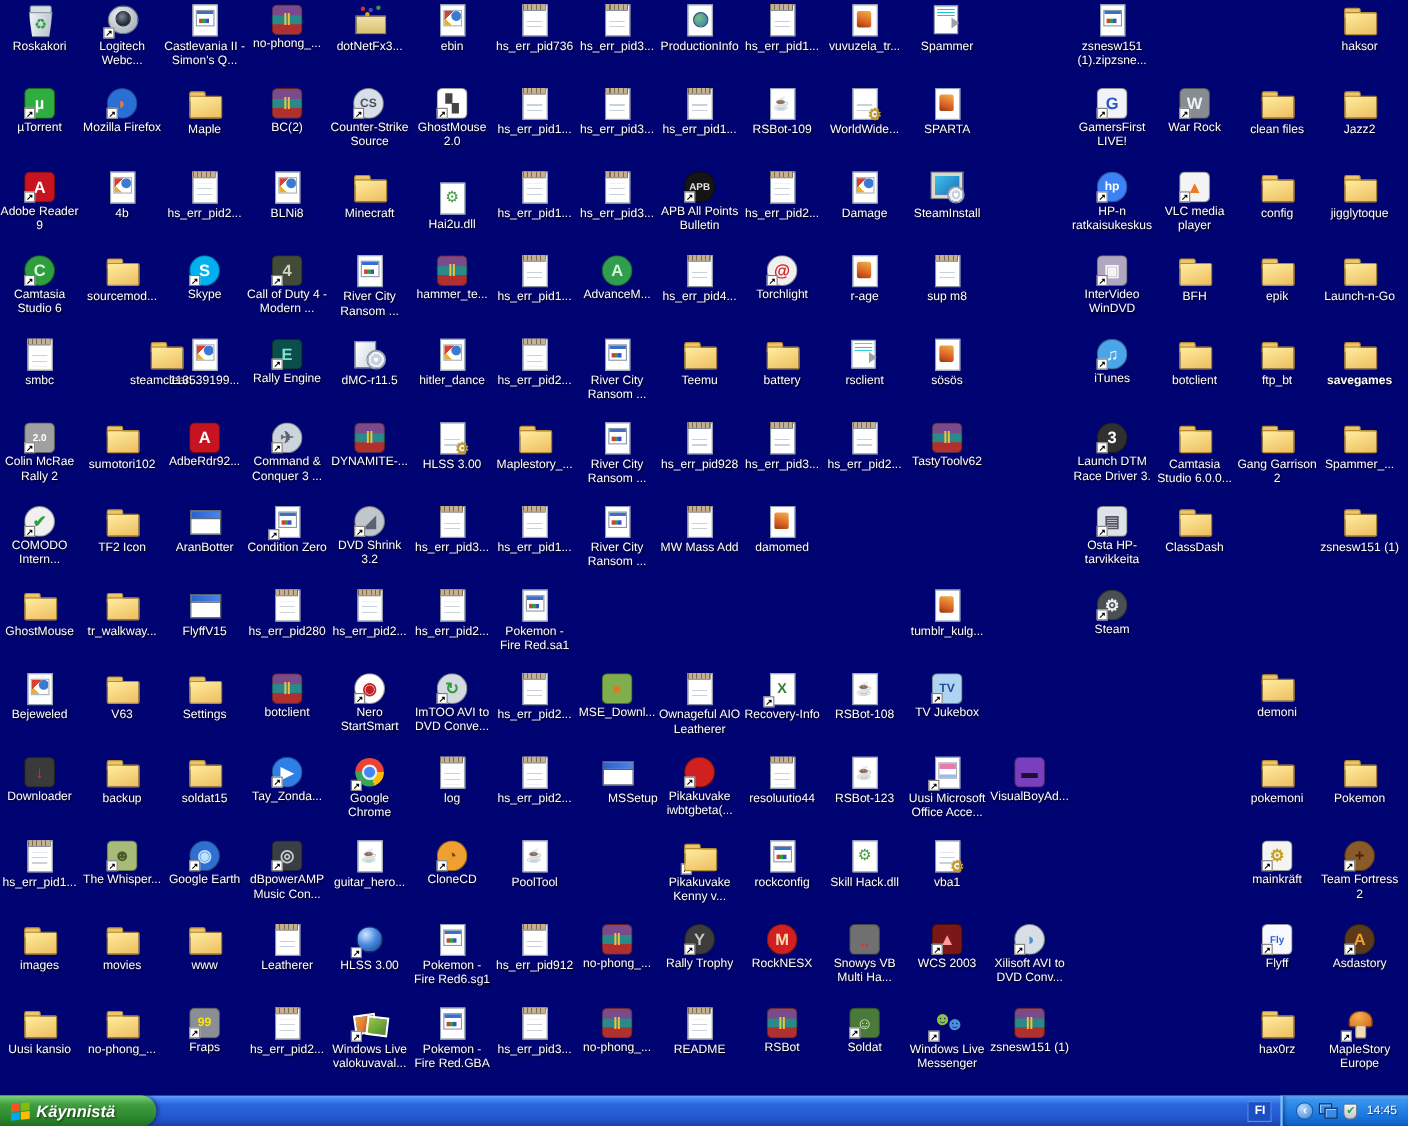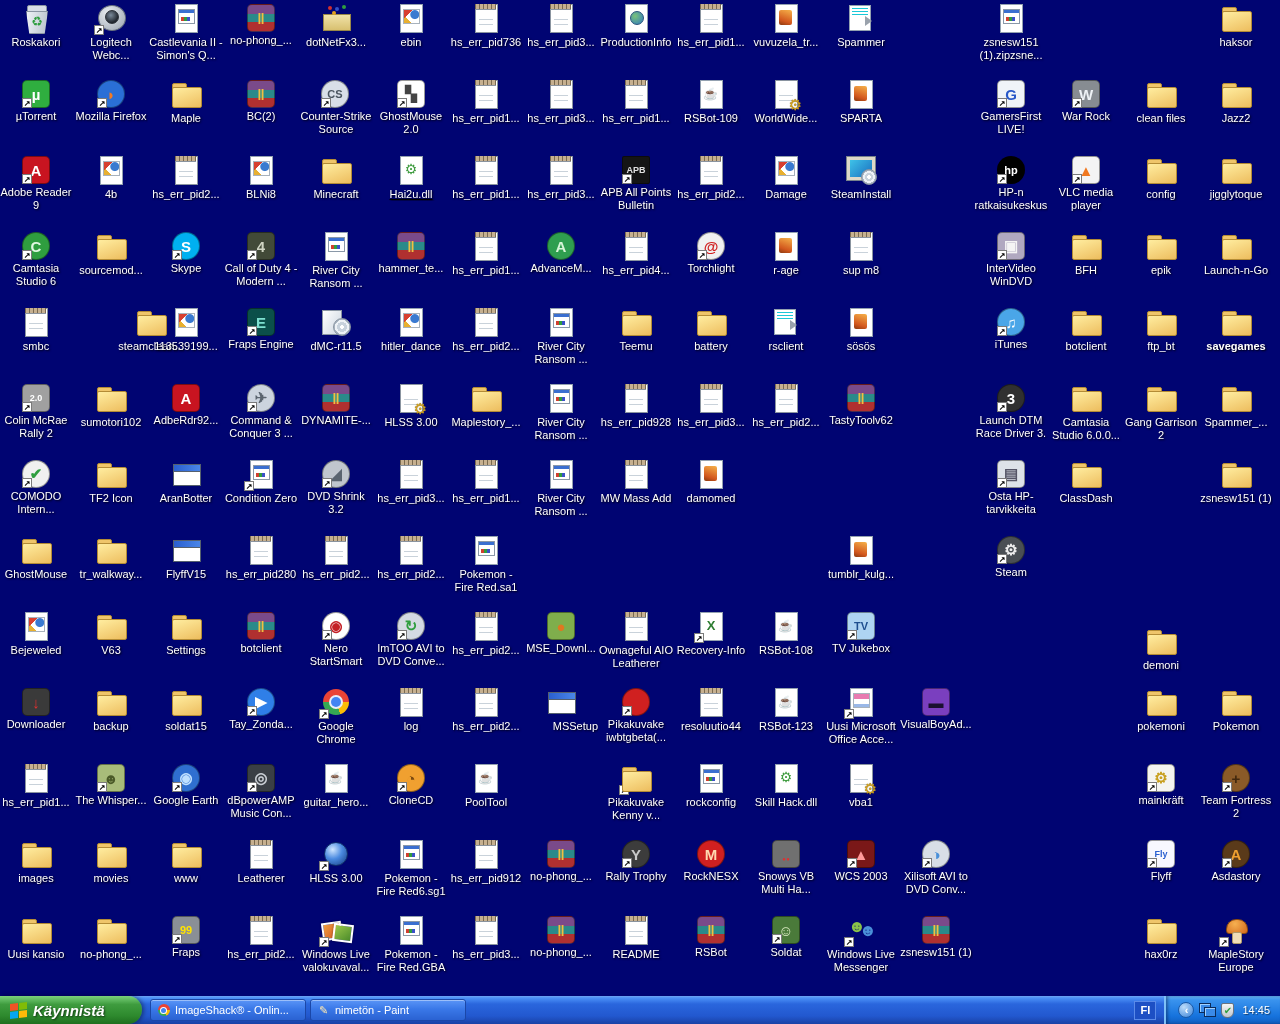--- a/index.html
+++ b/index.html
@@ -291,50 +291,50 @@
         <div class="lbl">hs_err_pid2...</div>
       </div>
       <div class="cell" style="left: 224px; top: 154px;">
         <div class="ic ic-image"></div>
         <div class="lbl">BLNi8</div>
       </div>
       <div class="cell" style="left: 299px; top: 154px;">
         <div class="ic ic-folder"></div>
         <div class="lbl">Minecraft</div>
       </div>
-      <div class="cell" style="left: 374px; top: 154px; text-decoration: underline;">
+      <div class="cell" style="left: 374px; top: 164px;">
         <div class="ic ic-dll"></div>
         <div class="lbl">Hai2u.dll</div>
       </div>
       <div class="cell" style="left: 449px; top: 154px;">
         <div class="ic ic-notepad"></div>
         <div class="lbl">hs_err_pid1...</div>
       </div>
       <div class="cell" style="left: 524px; top: 154px;">
         <div class="ic ic-notepad"></div>
         <div class="lbl">hs_err_pid3...</div>
       </div>
       <div class="cell" style="left: 599px; top: 154px;">
-        <div class="ic badge" style="background: rgb(21, 21, 21); color: rgb(224, 224, 224); border-radius: 2px; font-size: 9px;">APB<div class="sc">↗</div></div>
+        <div class="ic badge" style="background: rgb(21, 21, 21); color: rgb(224, 224, 224); border-radius: 13px; font-size: 9px;">APB<div class="sc">↗</div></div>
         <div class="lbl">APB All Points Bulletin</div>
       </div>
       <div class="cell" style="left: 674px; top: 154px;">
         <div class="ic ic-notepad"></div>
         <div class="lbl">hs_err_pid2...</div>
       </div>
       <div class="cell" style="left: 749px; top: 154px;">
         <div class="ic ic-image"></div>
         <div class="lbl">Damage</div>
       </div>
       <div class="cell" style="left: 824px; top: 154px;">
         <div class="ic ic-pcinstall"></div>
         <div class="lbl">SteamInstall</div>
       </div>
       <div class="cell" style="left: 974px; top: 154px;">
-        <div class="ic badge" style="background: #000000; color: rgb(255, 255, 255); border-radius: 50%; font-size: 11px;">hp<div class="sc">↗</div></div>
+        <div class="ic badge" style="background: #3b82f6; color: rgb(255, 255, 255); border-radius: 50%; font-size: 11px;">hp<div class="sc">↗</div></div>
         <div class="lbl">HP-n ratkaisukeskus</div>
       </div>
       <div class="cell" style="left: 1049px; top: 154px;">
         <div class="ic badge" style="background: rgb(244, 244, 244); color: rgb(240, 120, 32); border-radius: 5px; font-size: 15px;">▲<div class="sc">↗</div></div>
         <div class="lbl">VLC media player</div>
       </div>
       <div class="cell" style="left: 1124px; top: 154px;">
         <div class="ic ic-folder"></div>
         <div class="lbl">config</div>
       </div>
@@ -413,21 +413,21 @@
       <div class="cell" style="left: 74px; top: 306px; margin-left: 40px;">
         <div class="ic ic-folder"></div>
         <div class="lbl">steamclean...</div>
       </div>
       <div class="cell" style="left: 149px; top: 306px;">
         <div class="ic ic-image"></div>
         <div class="lbl">113539199...</div>
       </div>
       <div class="cell" style="left: 224px; top: 306px;">
         <div class="ic badge" style="background: rgb(11, 79, 74); color: rgb(125, 224, 208); border-radius: 5px; font-size: 15px;">E<div class="sc">↗</div></div>
-        <div class="lbl">Fraps Engine</div>
+        <div class="lbl">Rally Engine</div>
       </div>
       <div class="cell" style="left: 299px; top: 306px;">
         <div class="ic ic-boxcd"></div>
         <div class="lbl">dMC-r11.5</div>
       </div>
       <div class="cell" style="left: 374px; top: 306px;">
         <div class="ic ic-image"></div>
         <div class="lbl">hitler_dance</div>
       </div>
       <div class="cell" style="left: 449px; top: 306px;">
@@ -667,21 +667,21 @@
         <div class="lbl">Recovery-Info</div>
       </div>
       <div class="cell" style="left: 749px; top: 610px;">
         <div class="ic ic-java"></div>
         <div class="lbl">RSBot-108</div>
       </div>
       <div class="cell" style="left: 824px; top: 610px;">
         <div class="ic badge" style="background: rgb(174, 212, 242); color: rgb(31, 79, 143); border-radius: 5px; font-size: 11px;">TV<div class="sc">↗</div></div>
         <div class="lbl">TV Jukebox</div>
       </div>
-      <div class="cell" style="left: 1124px; top: 625px;">
+      <div class="cell" style="left: 1124px; top: 608px;">
         <div class="ic ic-folder"></div>
         <div class="lbl">demoni</div>
       </div>
       <div class="cell" style="left: -1px; top: 686px;">
         <div class="ic badge" style="background: rgb(58, 58, 58); color: rgb(224, 48, 48); border-radius: 5px; font-size: 15px;">↓</div>
         <div class="lbl">Downloader</div>
       </div>
       <div class="cell" style="left: 74px; top: 686px;">
         <div class="ic ic-folder"></div>
         <div class="lbl">backup</div>
@@ -932,34 +932,20 @@
 <div id="taskbar">
   <div id="startbtn">
     <span class="flag">
         <i></i>
         <i></i>
         <i></i>
         <i></i>
       </span>
     <span id="startlabel">Käynnistä</span>
   </div>
-  <div id="taskwins">
-      <div class="taskwin">
-        <span class="tic">
-          <span class="tchrome"></span>
-        </span>
-        <span>ImageShack® - Onlin...</span>
-      </div>
-      <div class="taskwin">
-        <span class="tic">
-          <span class="tpaint">✎</span>
-        </span>
-        <span>nimetön - Paint</span>
-      </div>
-    </div>
   <div id="trayspacer"></div>
   <div id="langbox">FI</div>
   <div id="tray">
     <div class="chev">‹</div>
     <div class="netic"></div>
     <div class="shield"></div>
     <div id="clock">14:45</div>
   </div>
 </div>
 

